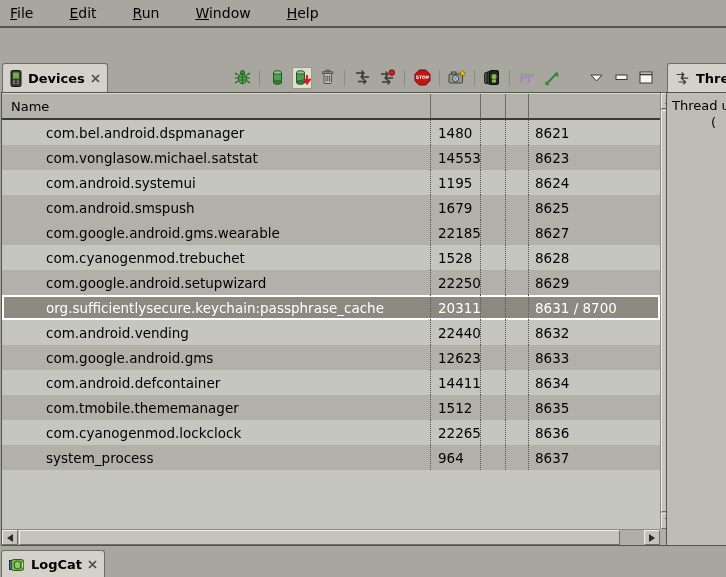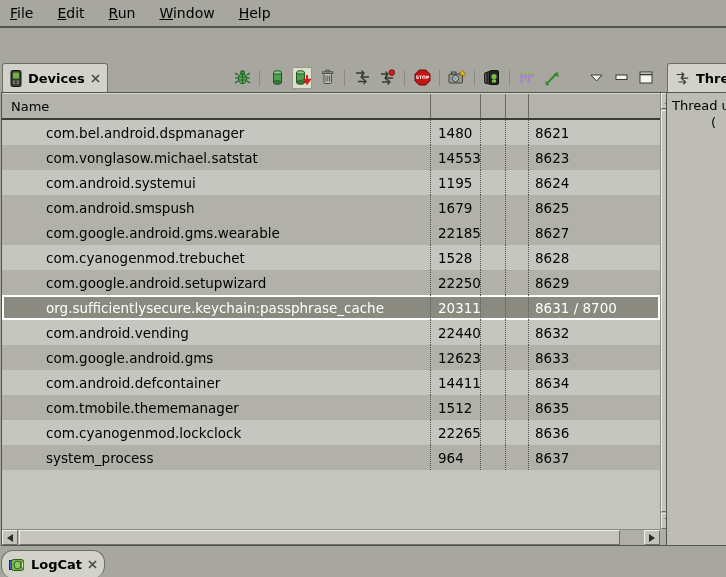--- a/index.html
+++ b/index.html
@@ -6,21 +6,21 @@
   body{
     width:726px;height:577px;position:relative;overflow:hidden;
     background:#a7a7a0;
     font-family:"DejaVu Sans","Liberation Sans",sans-serif;
     font-size:13px;color:#000;
   }
   
   .menubar{
     position:absolute;left:0;top:0;right:0;height:26px;
     background:#a7a7a0;border-bottom:2px solid #55554f;
-    display:flex;align-items:center;padding-left:10px;gap:24px;
+    display:flex;align-items:center;padding-left:10px;gap:36px;
   }
   .menu-item{display:inline-block;font-size:14px;cursor:default;}
   .menu-item::first-letter{text-decoration:underline;}
   
   .toolbar-strip{position:absolute;left:0;top:28px;right:0;height:32px;background:#a7a7a0;}
 
   
   .tab{
     position:absolute;background:#d2d2cb;border:1px solid #6e6e67;border-bottom:none;
     border-radius:3px 3px 0 0;display:flex;align-items:center;gap:6px;padding:0 7px;
@@ -87,21 +87,21 @@
 
   
   .right-panel{position:absolute;left:666px;top:61px;width:300px;height:485px;}
   .thr-tab{left:1px;top:2px;height:30px;min-width:110px;}
   .rp-content{position:absolute;left:0;top:31px;width:300px;height:454px;box-sizing:border-box;
     border:1px solid #55554f;background:#bdbdb6;}
   .rp-line1{position:absolute;left:5px;top:5px;white-space:nowrap;}
   .rp-line2{position:absolute;left:44px;top:22px;white-space:nowrap;}
 
   
-  .logcat-tab{left:1px;top:550px;height:28px;min-width:96px;border-radius:12px;}
+  .logcat-tab{left:1px;top:550px;height:28px;min-width:96px;}
 </style>
 </head>
 <body>
 
 <div class="menubar">
   <span class="menu-item">File</span>
   <span class="menu-item">Edit</span>
   <span class="menu-item">Run</span>
   <span class="menu-item">Window</span>
   <span class="menu-item">Help</span>

